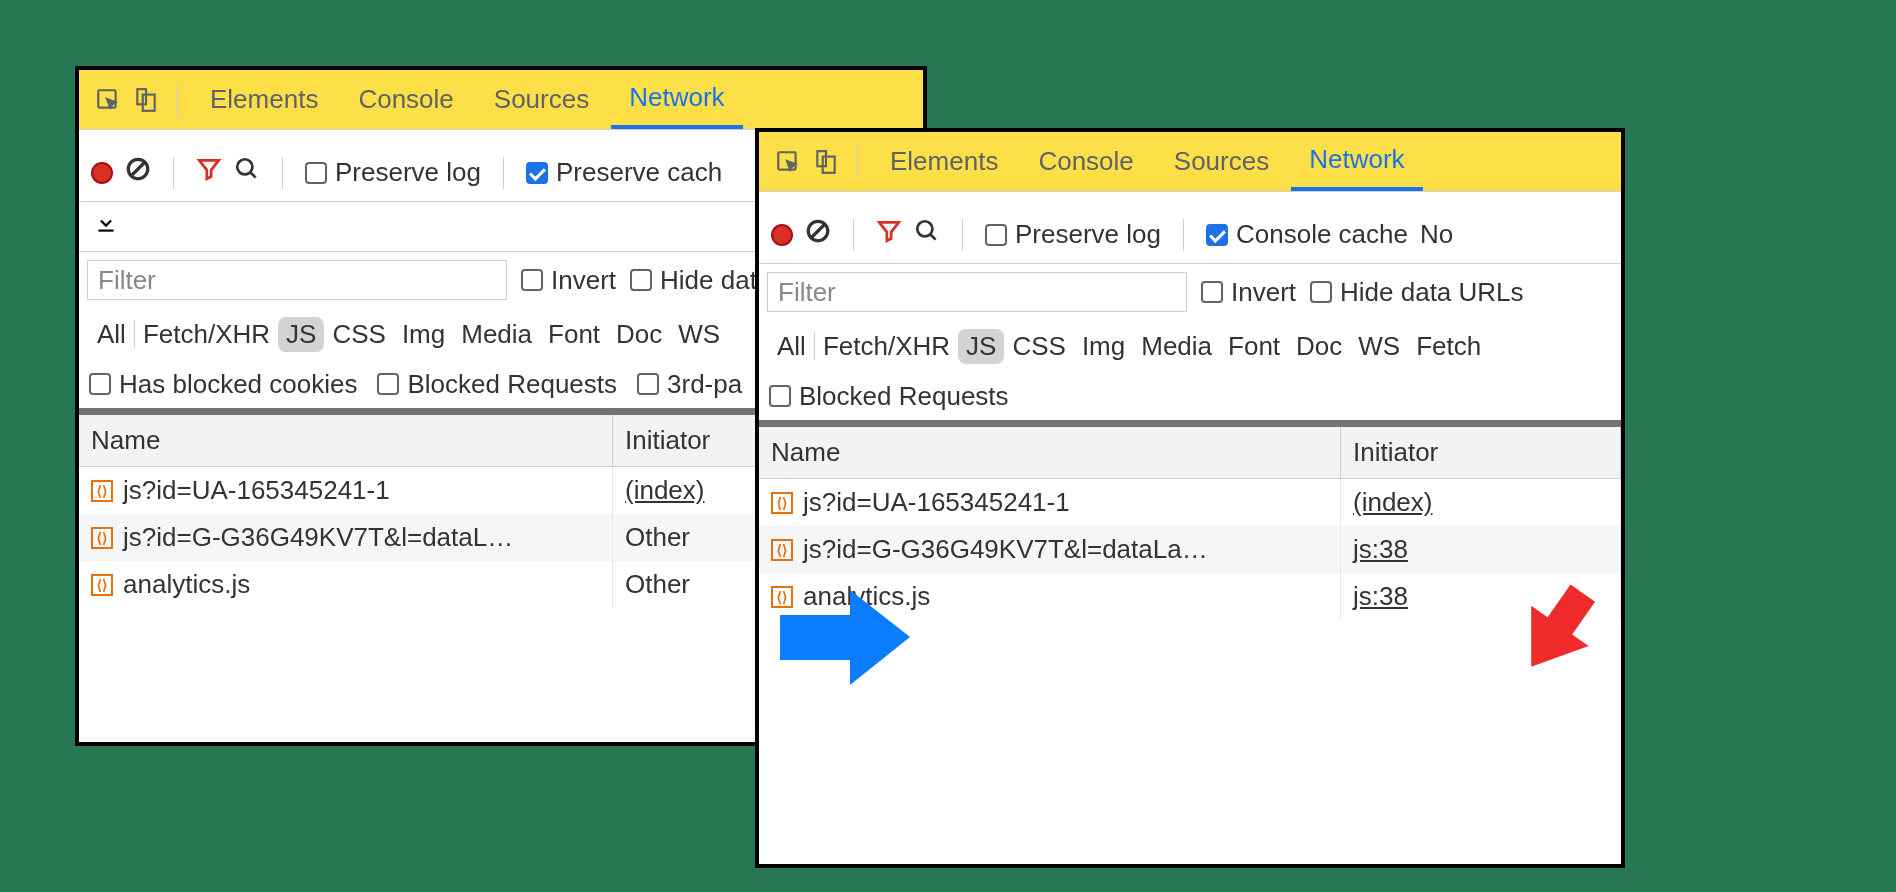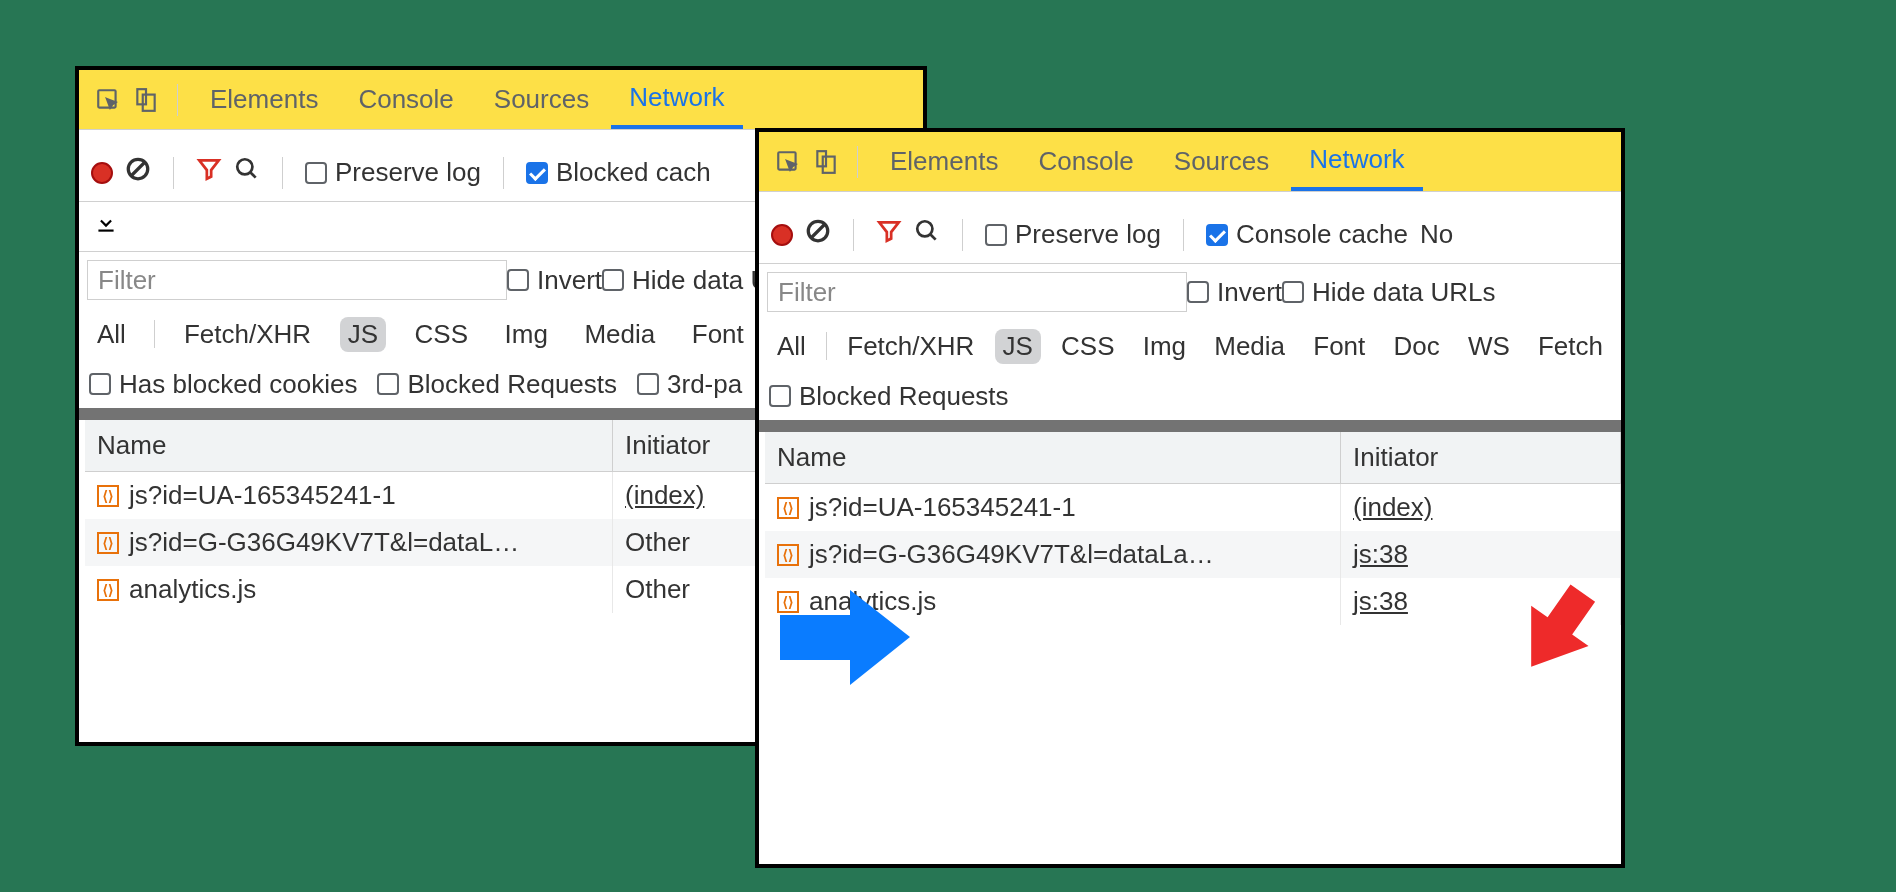--- a/index.html
+++ b/index.html
@@ -97,55 +97,54 @@
     border: solid #fff; border-width: 0 3px 3px 0;
     transform: rotate(45deg);
   }
   
   .dl-row {
     display: flex; align-items: center; height: 50px;
     border-bottom: 1px solid #d0d0d0; padding: 0 14px;
   }
   
   .filter-row {
-    display: flex; align-items: center; 
+    display: flex; align-items: center; gap: 14px;
     height: 56px; padding: 0 8px;
     white-space: nowrap; overflow: hidden; color: #333;
   }
   .filter-input {
     border: 1px solid #cfcfcf; height: 40px; padding: 0 10px;
     font-size: 26px; color: #888; width: 420px;
     display: flex; align-items: center;
   }
   .panel-right .filter-input { width: 420px; }
   
   .types-row {
     display: flex; align-items: center; gap: 0;
     height: 52px; padding: 0 10px; color: #333;
-    white-space: nowrap; overflow: hidden; justify-content: space-between;
+    white-space: nowrap; overflow: hidden;
   }
   .type-pill {
     padding: 2px 8px; border-radius: 8px; cursor: pointer;
   }
   .type-pill.active { background: #d2d3d5; }
   .tsep {
     width: 1px; height: 28px; background: #cfcfcf;
   }
   
   .checks-row {
     display: flex; align-items: center; gap: 20px;
     height: 54px; padding: 0 10px; color: #333;
     white-space: nowrap; overflow: hidden;
     border-bottom: 6px solid #737373;
   }
   
   .table {
     display: grid;
-    border-top: 6px solid #737373;
-    padding-left: 6px;
+    border-top: 1px solid #737373;
   }
   .panel-left .table { grid-template-columns: 1fr 310px; }
   .panel-right .table { grid-template-columns: 1fr 280px; }
   .th {
     background: #f1f3f4; color: #333;
     border-right: 1px solid #cfcfcf;
     border-bottom: 1px solid #cfcfcf;
     padding: 10px 12px;
   }
   .td {
@@ -225,21 +224,21 @@
         </svg>
     </span>
     <span class="vsep"></span>
     <span class="chk">
         <span class="chkbox"></span>
         <span>Preserve log</span>
       </span>
     <span class="vsep"></span>
     <span class="chk">
         <span class="chkbox checked"></span>
-        <span>Blocked cach</span>
+        <span>Preserve cach</span>
       </span>
   </div>
 
   <div class="dl-row">
     <span class="ico">
       <svg width="26" height="26" viewBox="0 0 24 24" fill="currentColor">
           <path d="M12 3v10l-4-4-1.4 1.4L12 16l5.4-5.6L16 9l-4 4V3h0z"></path>
           <rect x="5" y="18" width="14" height="2"></rect>
         </svg>
     </span>

